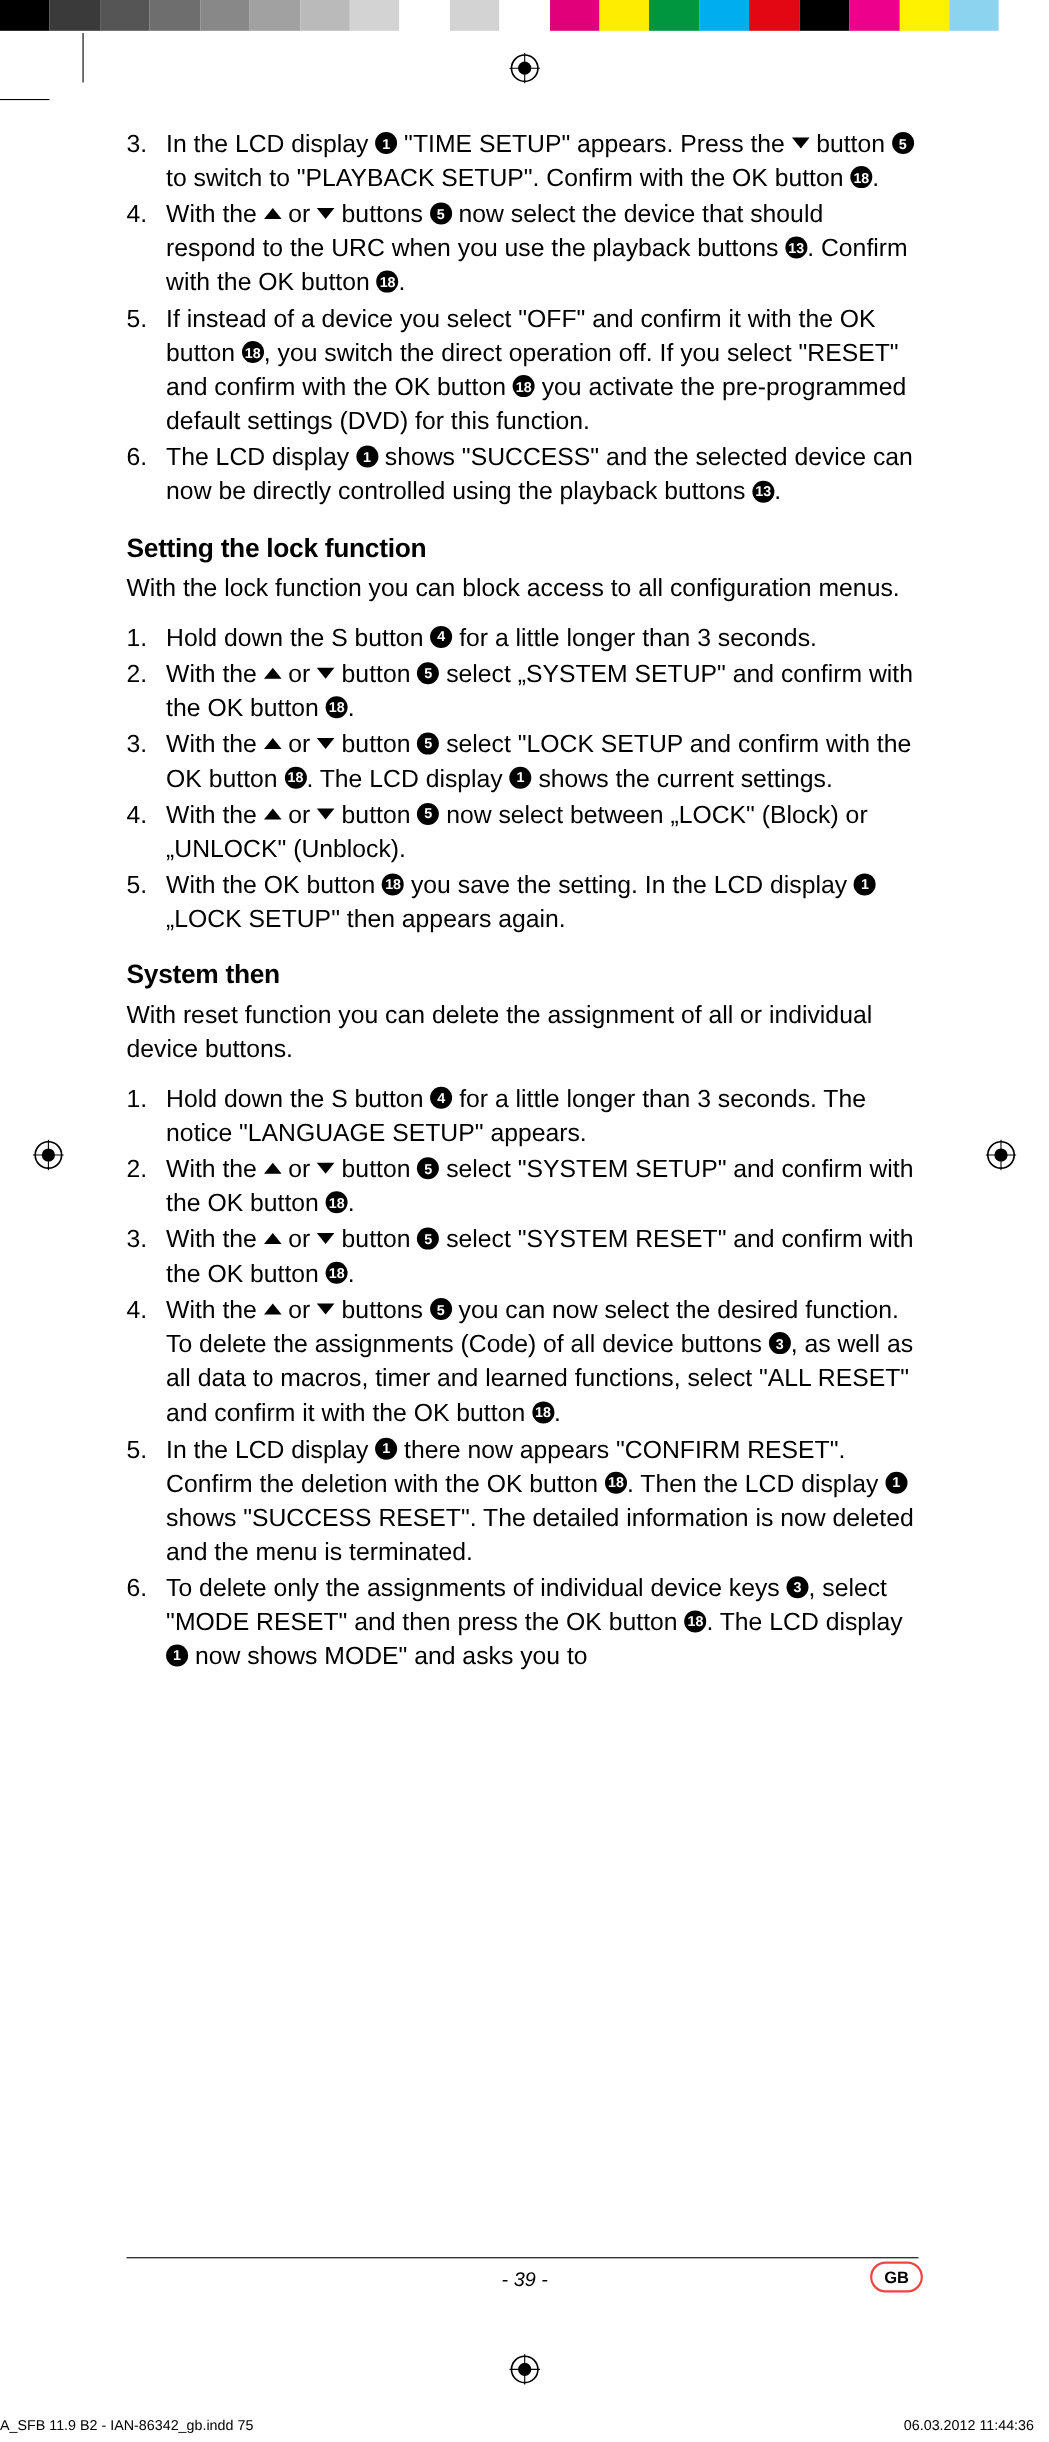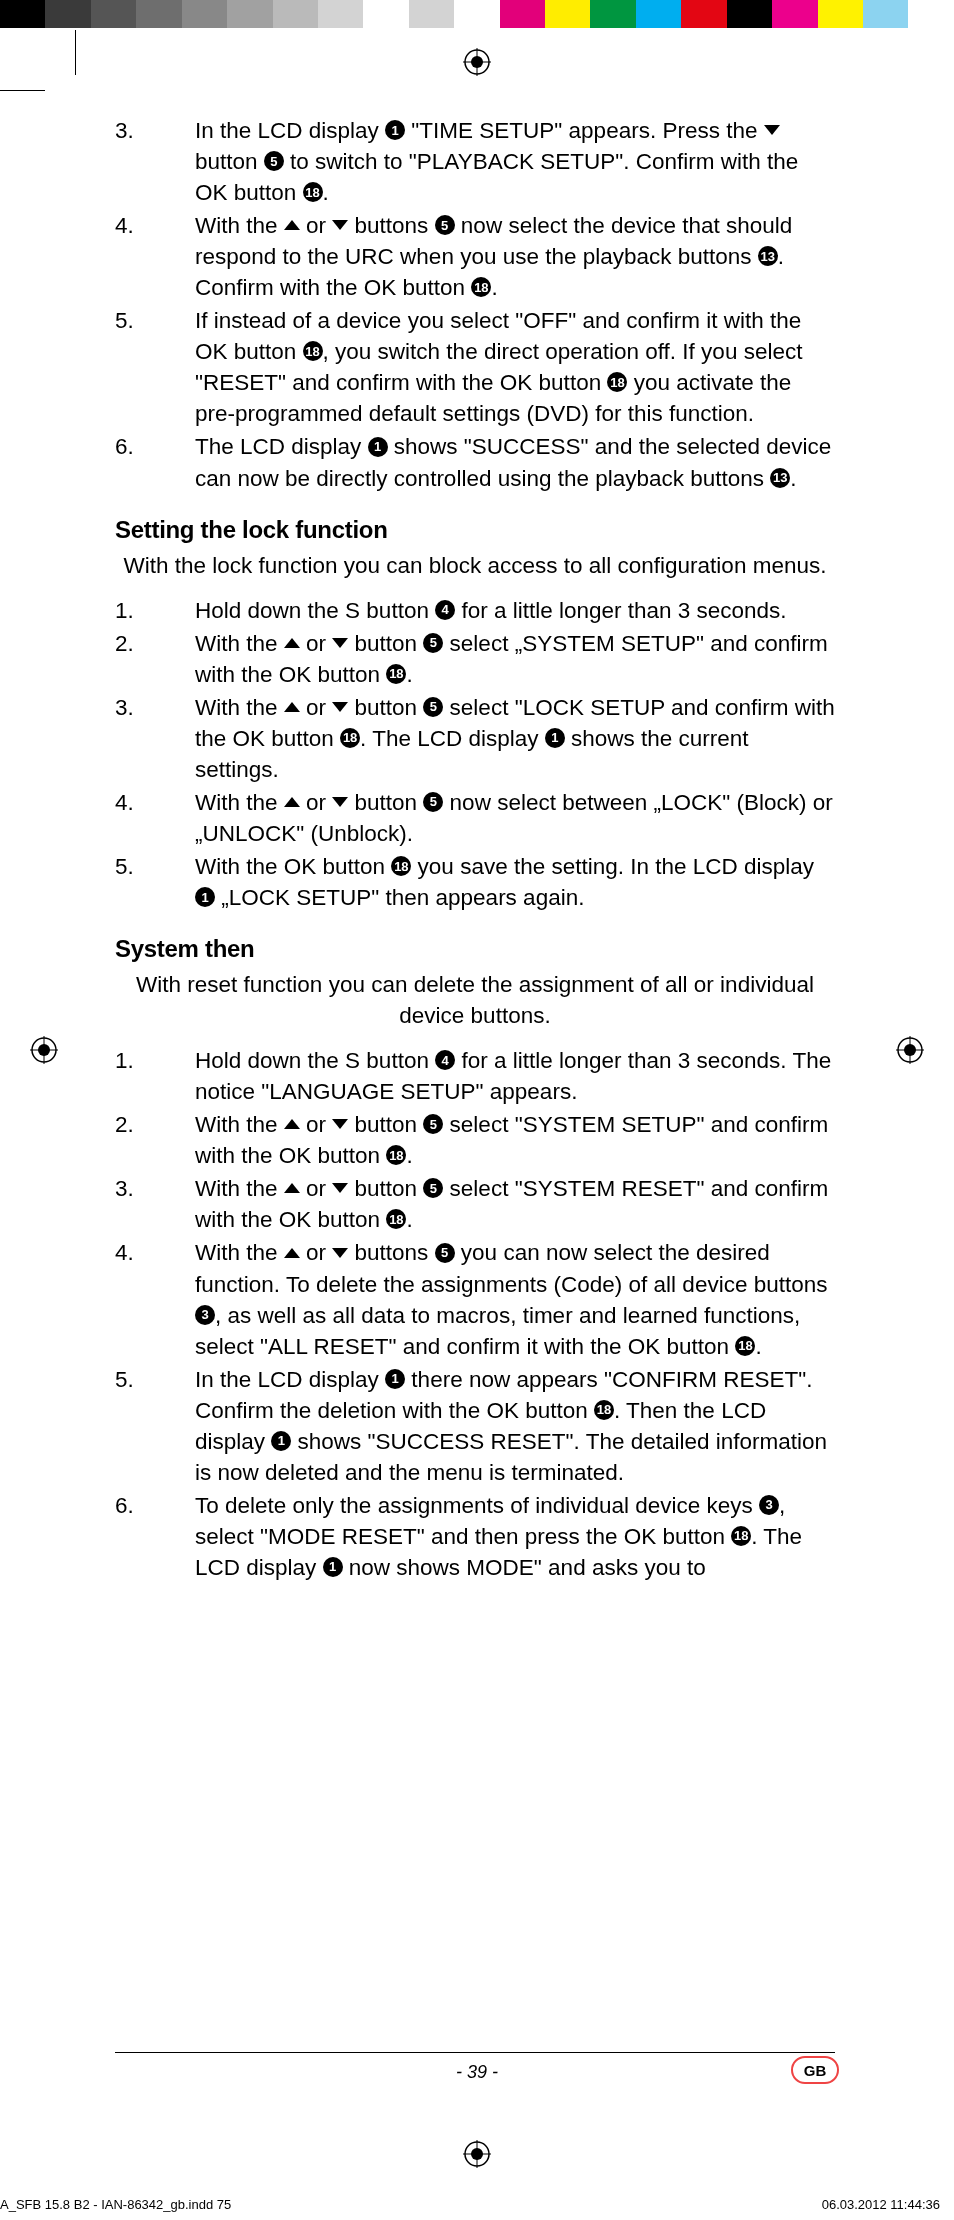--- a/index.html
+++ b/index.html
@@ -4,23 +4,23 @@
 <style>
   * { margin: 0; padding: 0; box-sizing: border-box; }
   body { width: 954px; height: 2220px; font-family: Arial, Helvetica, sans-serif; position: relative; background: #fff; }
   .colorbar { display: flex; height: 28px; width: 100%; }
   .colorbar > div { flex: 1; }
   .reg-mark { position: absolute; width: 28px; height: 28px; }
   .page { position: absolute; left: 115px; top: 115px; width: 720px; }
   ol { list-style: none; }
   ol > li { display: flex; font-size: 22.5px; line-height: 1.38; color: #000; margin-bottom: 2px; }
   ol > li .num { width: 36px; flex-shrink: 0; }
-  ol > li .body { flex: 1; margin-left: 44px; }
+  ol > li .body { flex: 1; }
   h2 { font-size: 24px; font-weight: bold; margin-top: 22px; margin-bottom: 6px; letter-spacing: -0.3px; }
-  p.intro { font-size: 22.5px; line-height: 1.38; margin-bottom: 14px; text-align: center; }
+  p.intro { font-size: 22.5px; line-height: 1.38; margin-bottom: 14px; }
   .circ { display: inline-flex; width: 20px; height: 20px; border-radius: 50%; background: #000; color: #fff; font-size: 13px; font-weight: bold; align-items: center; justify-content: center; vertical-align: middle; position: relative; top: -2px; line-height: 1; }
   .tri { display: inline-block; width: 0; height: 0; border-left: 8px solid transparent; border-right: 8px solid transparent; vertical-align: middle; position: relative; top: -2px; }
   .tri.up { border-bottom: 10px solid #000; }
   .tri.down { border-top: 10px solid #000; }
   .footer-line { position: absolute; left: 115px; top: 2052px; width: 720px; border-top: 1px solid #000; }
   .page-num { position: absolute; top: 2062px; width: 100%; text-align: center; font-size: 18px; font-style: italic; }
   .gb-oval { position: absolute; right: 115px; top: 2056px; width: 48px; height: 28px; border: 2px solid #ef4444; border-radius: 14px; display: flex; align-items: center; justify-content: center; font-size: 15px; font-weight: bold; }
   .cut-mark { position: absolute; background: #000; }
   .indd-left { position: absolute; left: 0; bottom: 8px; font-size: 13px; }
   .indd-right { position: absolute; right: 14px; bottom: 8px; font-size: 13px; }
@@ -154,14 +154,14 @@
         <span class="body">To delete only the assignments of individual device keys <span class="circ">3</span>, select "MODE RESET" and then press the OK button <span class="circ">18</span>. The LCD display <span class="circ">1</span> now shows MODE" and asks you to</span>
       </li>
     </ol>
 
 </div>
 
 <div class="footer-line"></div>
 <div class="page-num">- 39 -</div>
 <div class="gb-oval">GB</div>
 
-<div class="indd-left">A_SFB 15.8 B2 - IAN-86342_gb.indd   75</div>
+<div class="indd-left">A_SFB 11.9 B2 - IAN-86342_gb.indd   75</div>
 <div class="indd-right">06.03.2012   11:44:36</div>
 
 </body></html>

